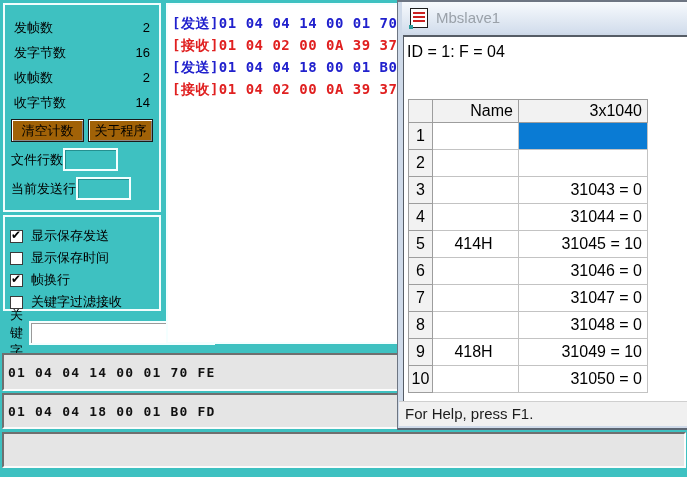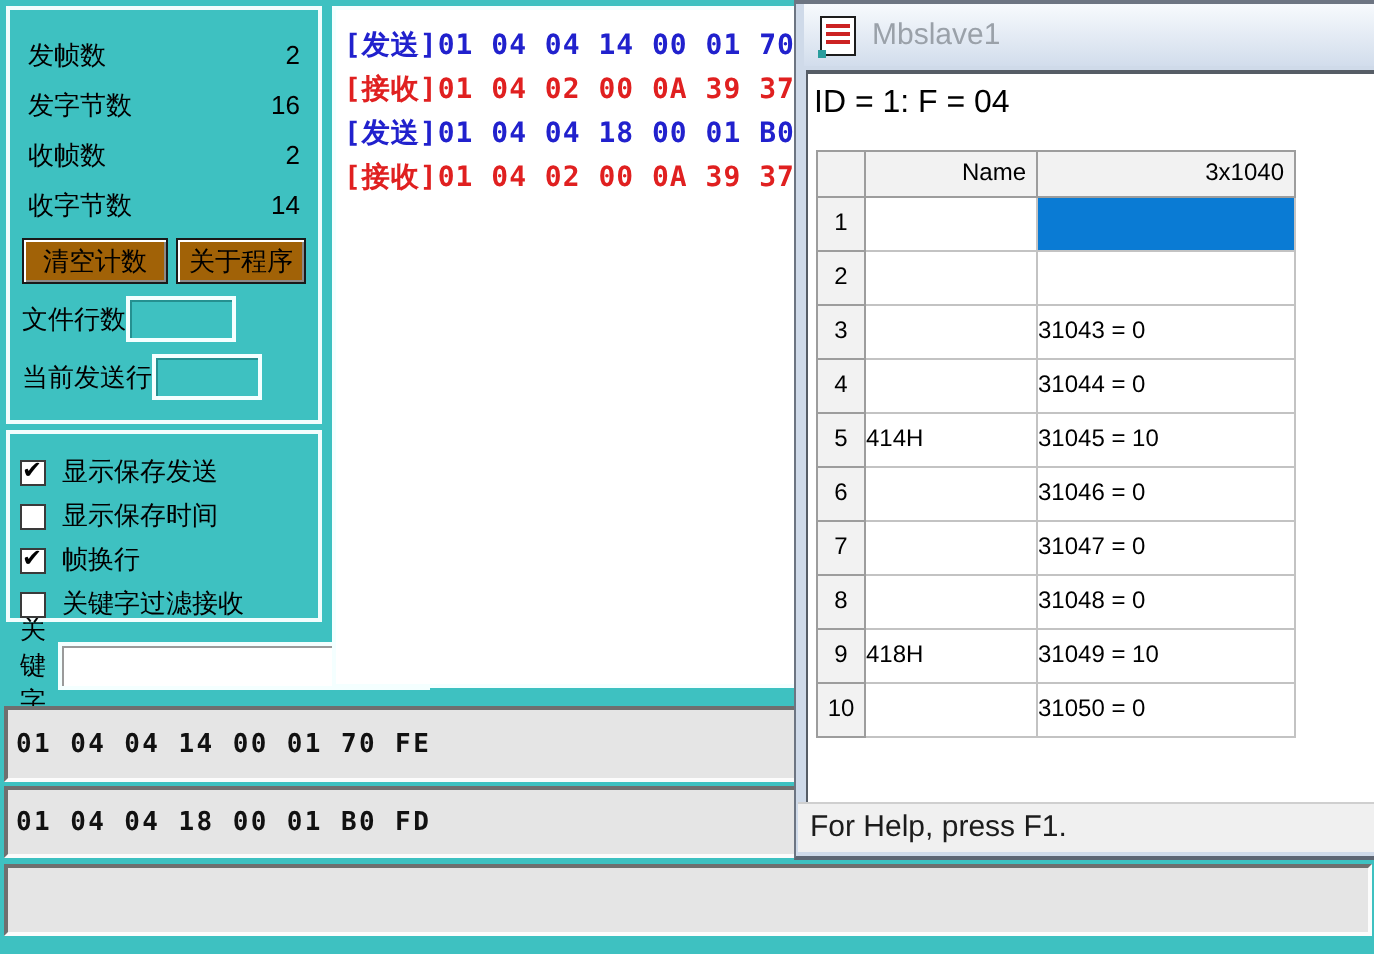--- a/index.html
+++ b/index.html
@@ -77,26 +77,26 @@
     content:"";position:absolute;left:2px;right:2px;top:3px;height:2px;background:#cc2222;
     box-shadow:0 4px 0 #cc2222, 0 8px 0 #cc2222;
   }
   .doc-icon::after{content:"";position:absolute;left:-2px;bottom:-2px;width:4px;height:4px;background:#2a9d9d;}
   .client{
     position:absolute;left:5px;top:33px;right:0;bottom:27px;background:#fff;
     border-top:2px solid #565d66;border-left:1px solid #565d66;box-sizing:border-box;
   }
   .idline{padding:6px 0 0 3px;font-size:16px;color:#000;}
   
-  .grid{position:absolute;left:4px;top:38px;border-top:1px solid #9d9d9d;border-left:1px solid #9d9d9d;font-size:12px;}
+  .grid{position:absolute;left:4px;top:62px;border-top:1px solid #9d9d9d;border-left:1px solid #9d9d9d;font-size:16px;}
   .grow{display:flex;}
   .cell{box-sizing:border-box;border-right:1px solid #c3c3c3;border-bottom:1px solid #c3c3c3;height:27px;line-height:25px;overflow:hidden;}
   .rn{width:24px;background:#f2f2f2;text-align:center;border-right-color:#9d9d9d;border-bottom-color:#9d9d9d;}
-  .nm{width:86px;text-align:left;padding-right:4px;}
-  .vl{width:129px;text-align:left;padding-right:17px;}
+  .nm{width:86px;text-align:center;padding-right:4px;}
+  .vl{width:129px;text-align:right;padding-right:5px;}
   .head .cell{background:#f2f2f2;border-right-color:#9d9d9d;border-bottom-color:#9d9d9d;height:23px;line-height:21px;text-align:right;padding-right:5px;}
   .head .rn{padding-right:0;}
   .vl.selected{background:#0a7bd4;color:#fff;}
   .statusbar{
     position:absolute;left:1px;right:0;bottom:2px;height:25px;background:#f0f0f0;
     border-top:1px solid #cfcfcf;font-size:15px;color:#1c1c1c;line-height:24px;
     padding-left:6px;box-sizing:border-box;
   }
 </style>
 </head>

